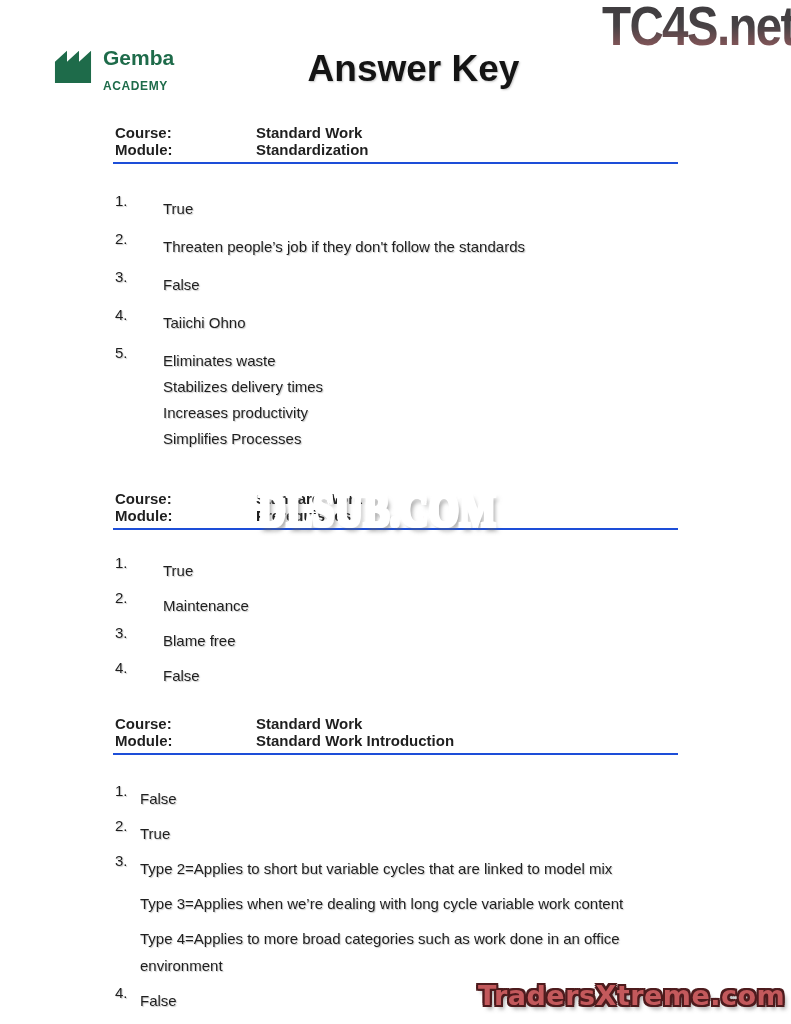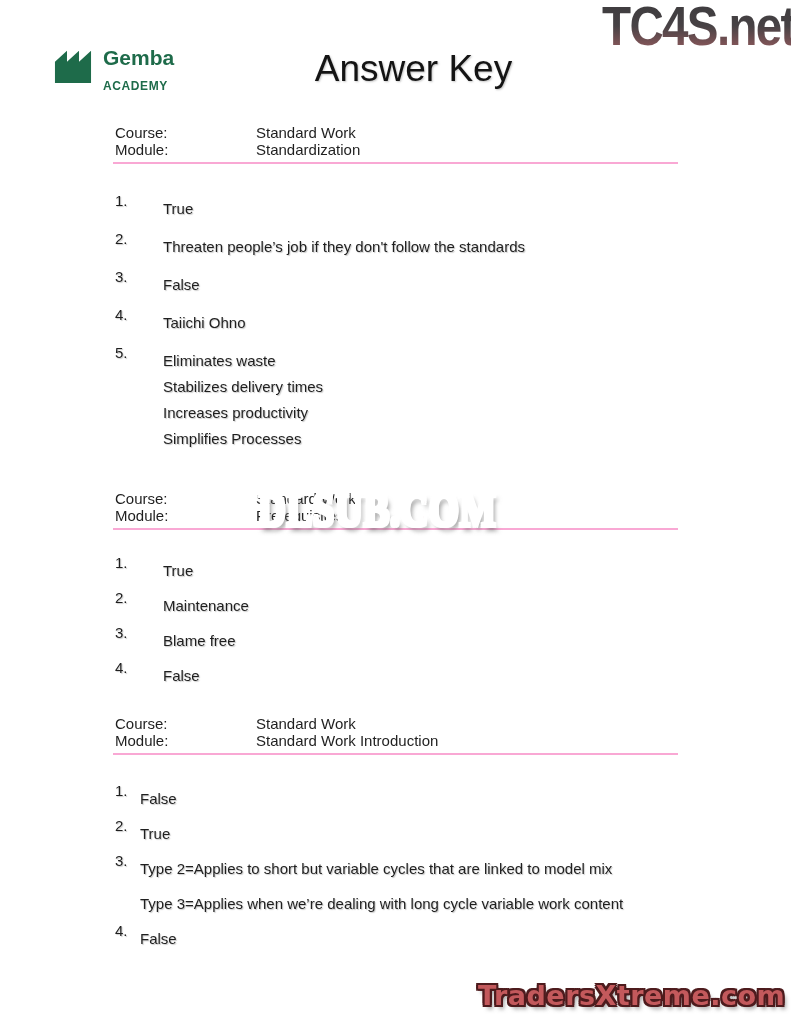--- a/index.html
+++ b/index.html
@@ -17,21 +17,21 @@
 
   
   .logo{position:absolute;left:48px;top:47px;display:flex;align-items:flex-start;gap:5px;}
   .logo svg{width:50px;height:37px;fill:var(--green);}
   .logo-text{display:flex;flex-direction:column;line-height:1;}
   .logo-name{font-size:21px;font-weight:bold;color:var(--green);}
   .logo-sub{font-size:12px;font-weight:bold;color:var(--green);letter-spacing:0.6px;margin-top:12px;}
 
   .page-title{
     position:absolute;left:0;top:50px;width:100%;box-sizing:border-box;padding-left:36px;
-    text-align:center;font-size:37px;font-weight:normal;color:#141414;line-height:1;
+    text-align:center;font-size:37px;font-weight:bold;color:#141414;line-height:1;
     text-shadow:1px 1px 2px rgba(90,90,90,0.35);
   }
 
   
   .wm{white-space:nowrap;pointer-events:none;}
   .wm-top{
     position:absolute;top:-2px;right:-4px;
     font-size:56px;font-weight:bold;line-height:1;letter-spacing:-2px;
     transform:scaleX(0.85);transform-origin:right top;
     background:linear-gradient(180deg,#3c3b3d 0%,#474245 50%,#7c5356 82%,#96686b 100%);
@@ -57,21 +57,21 @@
       -2px -2px 0 var(--tx-outline), 2px -2px 0 var(--tx-outline),
       -2px 2px 0 var(--tx-outline), 2px 2px 0 var(--tx-outline),
       -2px 0 0 var(--tx-outline), 2px 0 0 var(--tx-outline),
       0 -2px 0 var(--tx-outline), 0 2px 0 var(--tx-outline),
       3px 4px 4px rgba(70,70,70,0.55);
   }
 
   
   .content{position:absolute;left:113px;top:124px;width:565px;}
   .answer-section{display:block;}
-  .section-header{border-bottom:2px solid #f9a8d4;padding:0 0 4px 2px;}
+  .section-header{border-bottom:2px solid #1d4ed8;padding:0 0 4px 2px;font-weight:bold;}
   .hrow{display:flex;font-size:15px;line-height:17px;}
   .hlabel{width:93px;flex:none;}
   .hvalue{flex:1;margin-left:48px;}
 
   .answer-list{margin-top:28px;}
   .answer-item{display:flex;text-shadow:1px 1px 1px rgba(120,120,120,0.40);}
   .item-num{flex:none;padding-left:2px;font-size:15px;}
   .item-lines{flex:1;}
   .line{font-size:15px;margin-top:8px;}
 
@@ -217,20 +217,21 @@
             <span class="item-num">2.</span>
             <div class="item-lines">
               <div class="line">True</div>
             </div>
           </div>
           <div class="answer-item">
             <span class="item-num">3.</span>
             <div class="item-lines">
               <div class="line">Type 2=Applies to short but variable cycles that are linked to model mix</div>
               <div class="line">Type 3=Applies when we’re dealing with long cycle variable work content</div>
+              <div class="line">Type 4=Applies to more broad categories such as work done in an office environment</div>
             </div>
           </div>
           <div class="answer-item">
             <span class="item-num">4.</span>
             <div class="item-lines">
               <div class="line">False</div>
             </div>
           </div>
         </div>
       </section>

